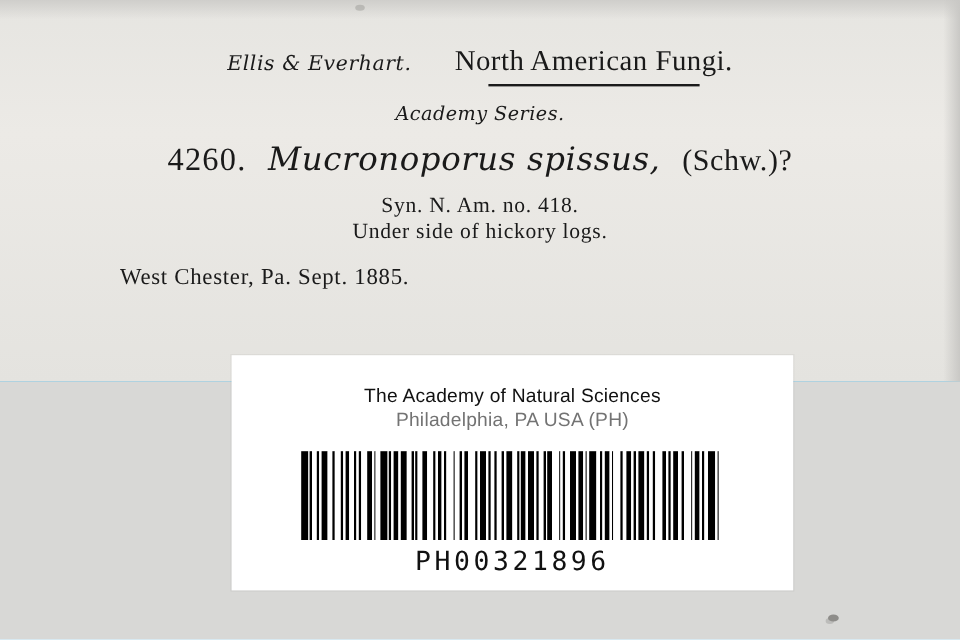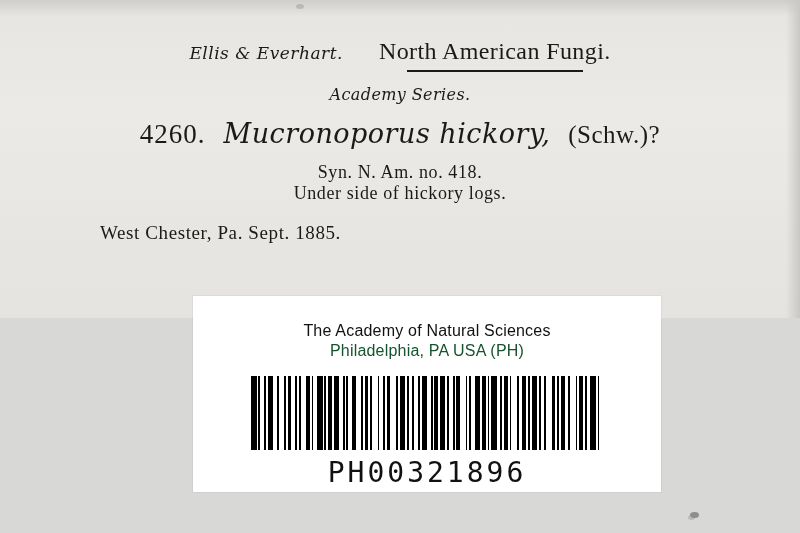--- a/index.html
+++ b/index.html
@@ -133,40 +133,40 @@
     font-family: "Liberation Sans", sans-serif;
     font-size: 16px;
     color: #111;
     letter-spacing: 0.2px;
   }
   .inst-city {
     margin-top: 2px;
     text-align: center;
     font-family: "Liberation Sans", sans-serif;
     font-size: 16px;
-    color: #14532d;
+    color: #737373;
     letter-spacing: 0.2px;
   }
   .barcode-bars {
     margin: 16px auto 0 auto;
     width: 352px;
     height: 74px;
     display: flex;
     align-items: stretch;
     background: #fff;
   }
   .barcode-bars span {
     display: block;
     height: 100%;
   }
   .barcode-text {
     margin-top: 6px;
     text-align: center;
     font-family: "DejaVu Sans Mono", monospace;
-    font-size: 28px;
+    font-size: 22px;
     letter-spacing: 3px;
     color: #111;
   }
   
   .edge-shadow-top {
     position: absolute;
     left: 0; top: 0; width: 800px; height: 16px;
     background: linear-gradient(180deg, #cfcecb 0%, rgba(233,232,228,0) 100%);
   }
   .edge-shadow-right {
@@ -191,21 +191,21 @@
     <div class="edge-shadow-right"></div>
 
     <div class="label-block">
       <div class="line1">
         <span class="authors">Ellis &amp; Everhart.</span>
         <span class="series-title">North American Fungi.</span>
       </div>
       <div class="line2">Academy Series.</div>
       <div class="line3">
         <span class="acc-number">4260.</span>
-        <span class="taxon">Mucronoporus hickory,</span>
+        <span class="taxon">Mucronoporus spissus,</span>
         <span class="taxon-authority">(Schw.)?</span>
       </div>
       <div class="line4">Syn. N. Am. no. 418.</div>
       <div class="line5">Under side of hickory logs.</div>
       <div class="line6">West Chester, Pa. Sept. 1885.</div>
     </div>
 
     <div class="speck" style="left:296px;top:4px;width:8px;height:5px;opacity:.5;"></div>
     <div class="speck" style="left:688px;top:515px;width:7px;height:5px;opacity:.45;"></div>
   </div>

